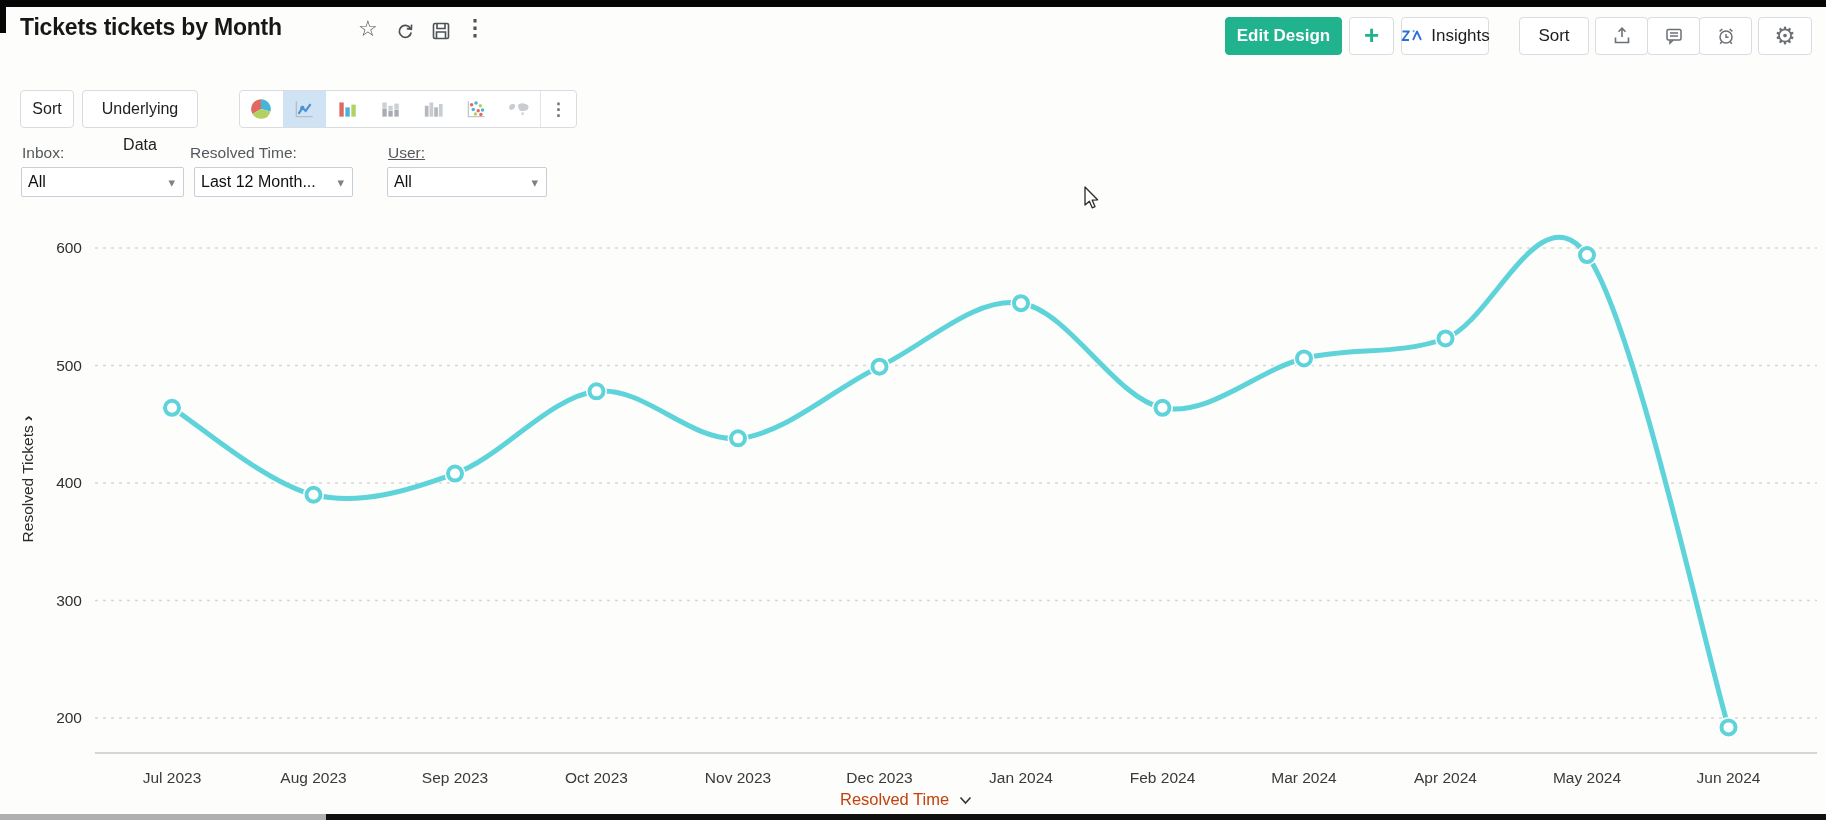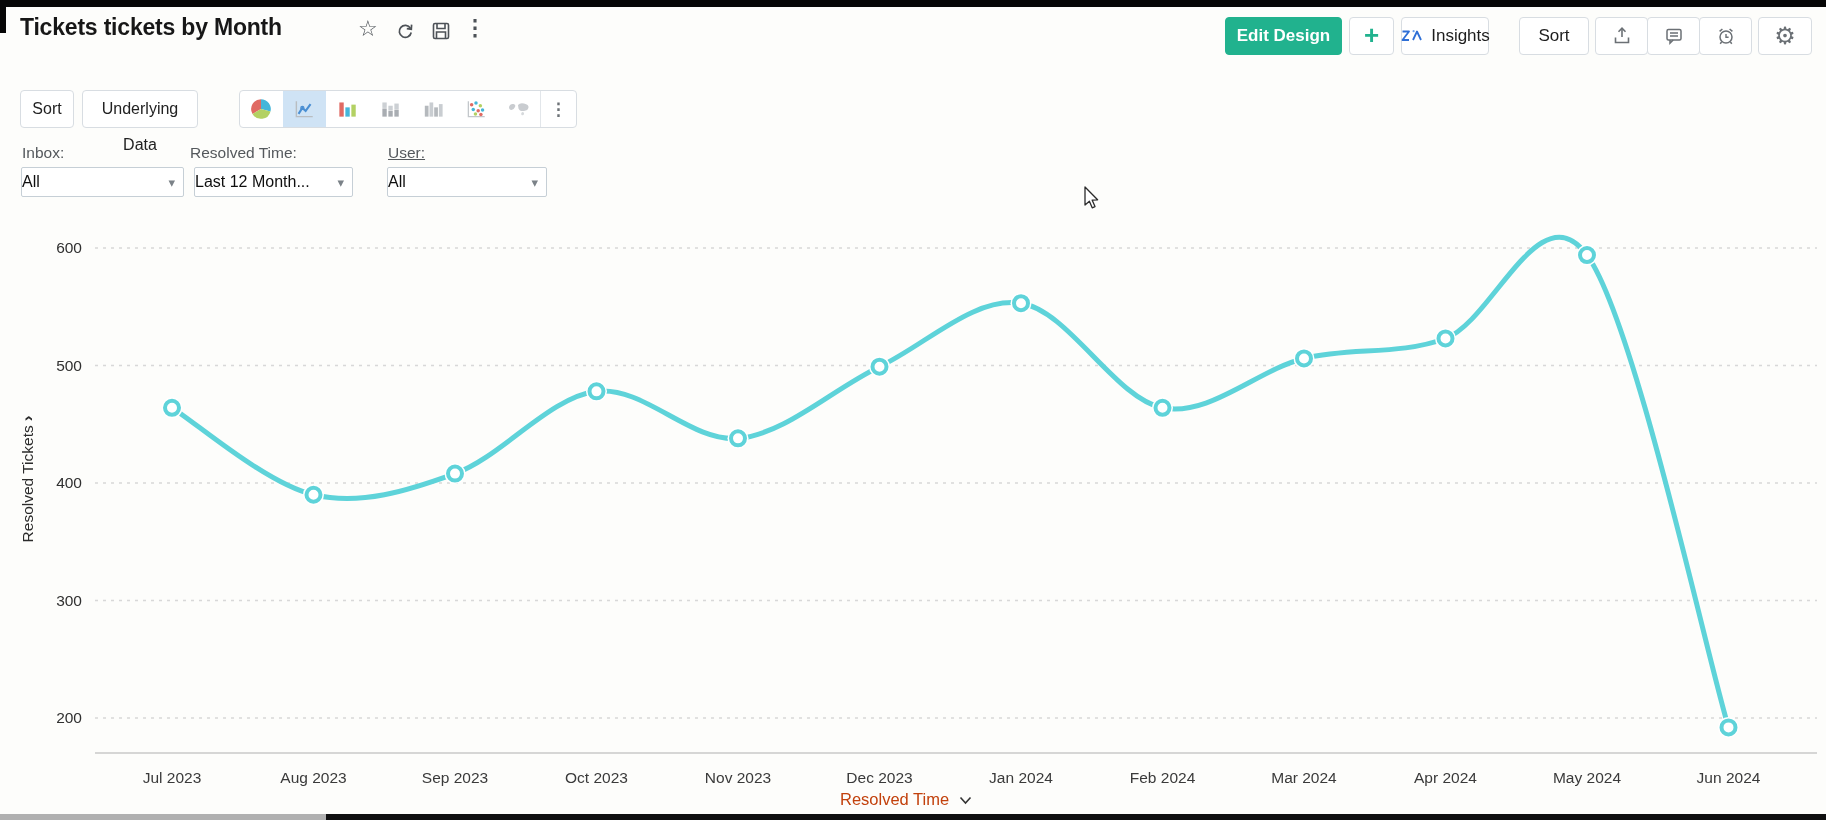--- a/index.html
+++ b/index.html
@@ -27,21 +27,21 @@
   .chart-group{left:239px;top:90px;width:338px;height:38px;border:1px solid #d8dde2;background:#fff;
         border-radius:4px;display:flex;align-items:stretch;}
   .cg-cell{width:43px;display:flex;align-items:center;justify-content:center;}
   .cg-cell.selected{background:var(--selected_icon_bg);}
   .cg-kebab{width:35px;border-left:1px solid #e2e6ea;display:flex;align-items:center;justify-content:center;
         font-size:17px;color:#6d7277;font-weight:bold;}
 
   
   .flabel{top:144px;font-size:15.5px;color:#54585c;}
   .fselect{top:167px;height:30px;border:1px solid #c6cfd6;border-radius:2px;background:#fff;
-        font-size:16px;color:#0f0f0f;line-height:28px;padding-left:0;}
+        font-size:16px;color:#0f0f0f;line-height:28px;padding-left:6px;}
   .fcaret{position:absolute;right:8px;top:1px;font-size:13px;color:#7b8288;}
 
   
   #chart-svg{position:absolute;left:0;top:0;width:1826px;height:820px;pointer-events:none;}
   #chart-svg text{font-family:"Liberation Sans",sans-serif;}
   .y-title{left:-47px;top:469px;width:150px;text-align:center;font-size:15.5px;color:#2b2b2b;
         transform:rotate(-90deg);}
   .y-title .chev{font-size:17px;font-weight:bold;margin-left:4px;}
   .x-title{left:840px;top:790px;width:200px;text-align:left;font-size:16.5px;color:#c2410c;}
 

